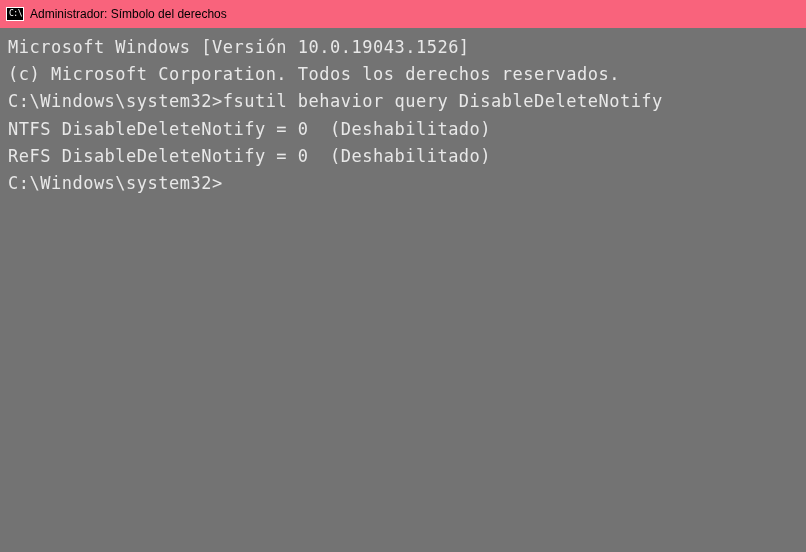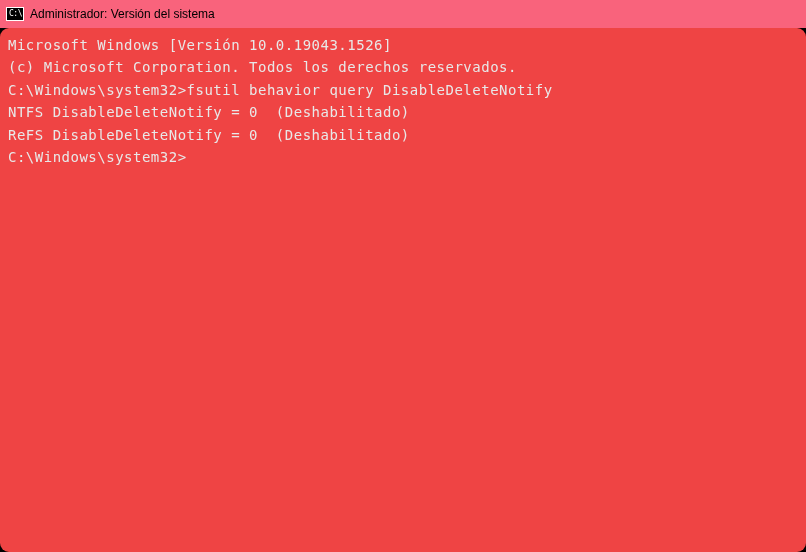--- a/index.html
+++ b/index.html
@@ -37,38 +37,37 @@
     padding-left: 2px;
     font-family: Consolas, monospace;
     font-size: 8px;
     color: #fff;
     line-height: 1;
     letter-spacing: -0.5px;
   }
 
   .terminal {
     flex: 1;
-    background: #ef4444;
+    background: #737373;
     color: #e8e8e8;
     padding: 6px 4px 4px 8px;
-    font-size: 14px;
+    font-size: 17px;
     line-height: 1.6;
     white-space: pre;
     letter-spacing: 0.5px;
     overflow: hidden;
-    border-radius: 9px;
   }
 
   .line { display: block; }
 </style>
 </head>
 <body>
 
 <div class="window">
 
   <div class="title-bar">
     <span class="cmd-icon">C:\</span>
-    <span>Administrador: Versión del sistema</span>
+    <span>Administrador: Símbolo del derechos</span>
   </div>
 
   <div class="terminal"><span class="line">Microsoft Windows [Versión 10.0.19043.1526]</span><span class="line">(c) Microsoft Corporation. Todos los derechos reservados.</span><span class="line"></span><span class="line"><span>C:\Windows\system32&gt;</span><span>fsutil behavior query DisableDeleteNotify</span></span><span class="line">NTFS DisableDeleteNotify = 0  (Deshabilitado)</span><span class="line">ReFS DisableDeleteNotify = 0  (Deshabilitado)</span><span class="line"></span><span class="line"><span>C:\Windows\system32&gt;</span></span></div>
 
 </div>
 
 </body></html>

